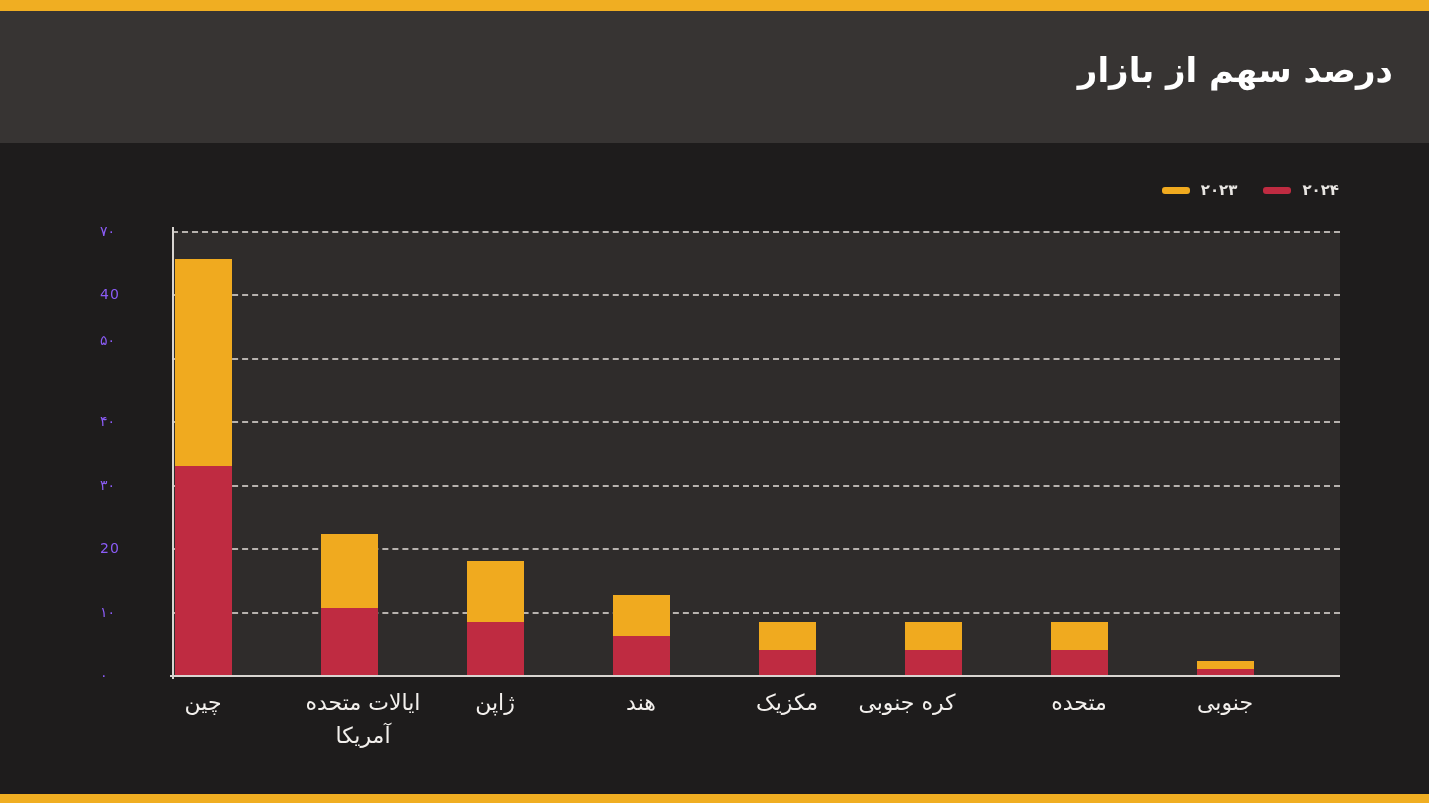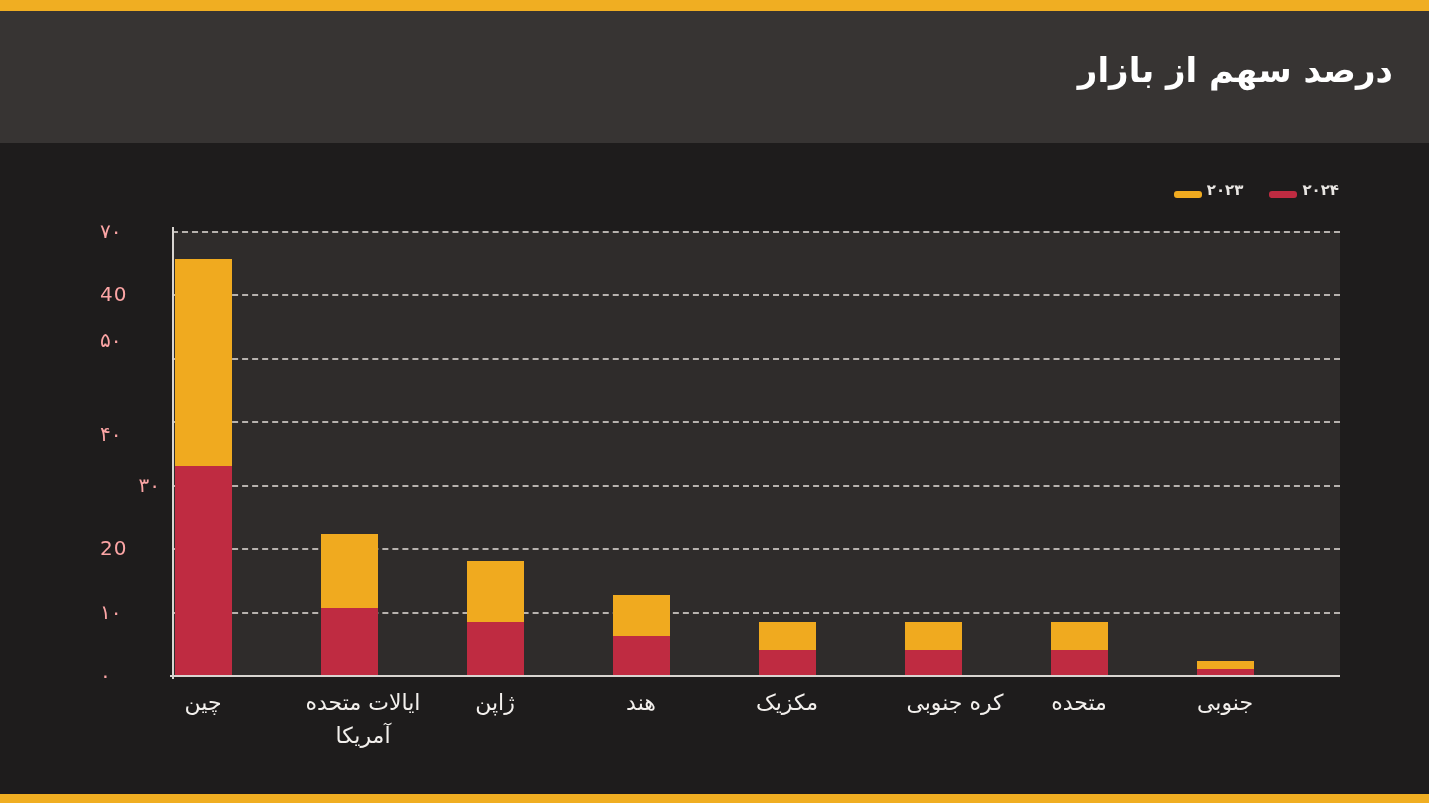--- a/index.html
+++ b/index.html
@@ -53,22 +53,22 @@
     right:90px; top:183px;
     display:flex;
     flex-direction:row;
     align-items:center;
     gap:26px;
     direction:rtl;
   }
   .legend-item {
     display:flex;
     flex-direction:row;
-    align-items:flex-end;
-    gap:5px;
+    align-items:center;
+    gap:11px;
   }
   .legend-swatch {
     width:28px; height:7px;
     border-radius:3px;
     display:block;
   }
   .legend-label {
     font-size:15px;
     color:#E9E6E3;
     font-weight:bold;
@@ -106,22 +106,22 @@
     height:0;
     border-top:2px dashed #CFCAC6;
     opacity:0.85;
   }
 
   .ytick {
     position:absolute;
     right:1180px;
     width:60px;
     text-align:left;
-    font-size:20px;
-    color:#fca5a5;
+    font-size:14px;
+    color:#8b5cf6;
     transform:translateY(-50%);
     direction:rtl;
     letter-spacing:1px;
   }
 
   .bars-layer {
     position:absolute; inset:0;
   }
   .bar-group {
     position:absolute;
@@ -187,22 +187,22 @@
         <div class="gridline" style="top: 126.857px;"></div>
         <div class="gridline" style="top: 63.4286px;"></div>
         <div class="gridline" style="top: 0px;"></div>
       </div>
     <div class="axis-line-y"></div>
     <div class="axis-line-x"></div>
     <div id="yticks">
         <div class="ytick" style="top: 444px;">۰</div>
         <div class="ytick" style="top: 380.571px;">۱۰</div>
         <div class="ytick" style="top: 317.143px;">20</div>
-        <div class="ytick" style="top: 253.714px; text-align: right;">۳۰</div>
-        <div class="ytick" style="top: 203px;">۴۰</div>
+        <div class="ytick" style="top: 253.714px;">۳۰</div>
+        <div class="ytick" style="top: 190px;">۴۰</div>
         <div class="ytick" style="top: 109px;">۵۰</div>
         <div class="ytick" style="top: 63.4286px;">40</div>
         <div class="ytick" style="top: 0px;">۷۰</div>
       </div>
     <div class="bars-layer" id="bars">
         <div class="bar-group" style="left: 2.5px;">
           <div class="seg seg-2023" style="height: 206.777px; background: rgb(240, 170, 31);"></div>
           <div class="seg seg-2024" style="height: 209.314px; background: rgb(191, 43, 65);"></div>
         </div>
         <div class="bar-group" style="left: 148.5px;">
@@ -235,19 +235,19 @@
         </div>
       </div>
   </div>
 
   <div class="xlabels" id="xlabels">
       <div class="xlabel" style="left: -99px;">چین</div>
       <div class="xlabel" style="left: 61px;">ایالات متحده آمریکا</div>
       <div class="xlabel" style="left: 193px;">ژاپن</div>
       <div class="xlabel" style="left: 339px;">هند</div>
       <div class="xlabel" style="left: 485px;">مکزیک</div>
-      <div class="xlabel" style="left: 653px;">کره جنوبی</div>
+      <div class="xlabel" style="left: 605px;">کره جنوبی</div>
       <div class="xlabel" style="left: 777px;">متحده</div>
       <div class="xlabel" style="left: 923px;">جنوبی</div>
     </div>
 
   <div class="band-bottom"></div>
 </div>
 
 </body></html>

